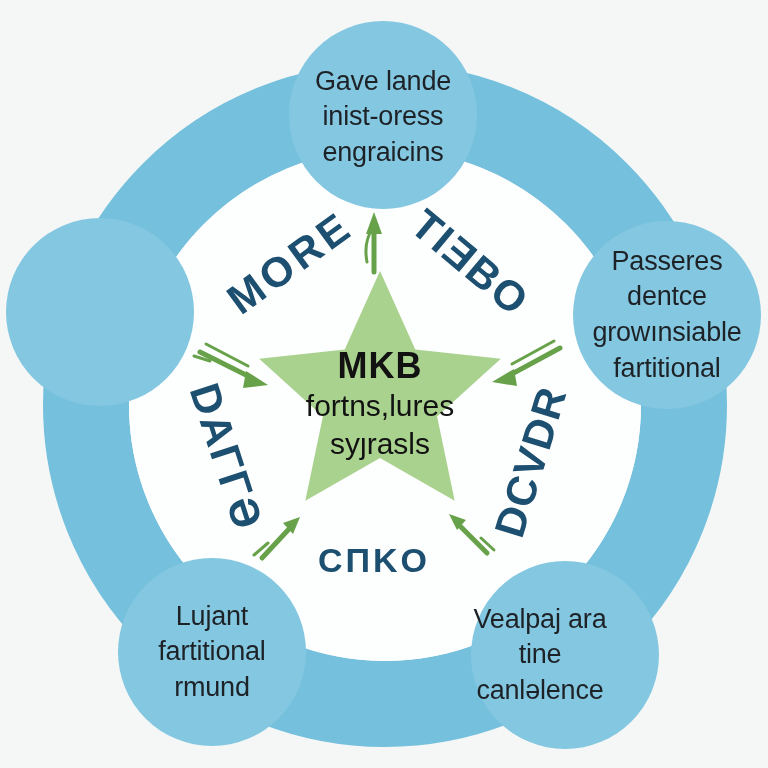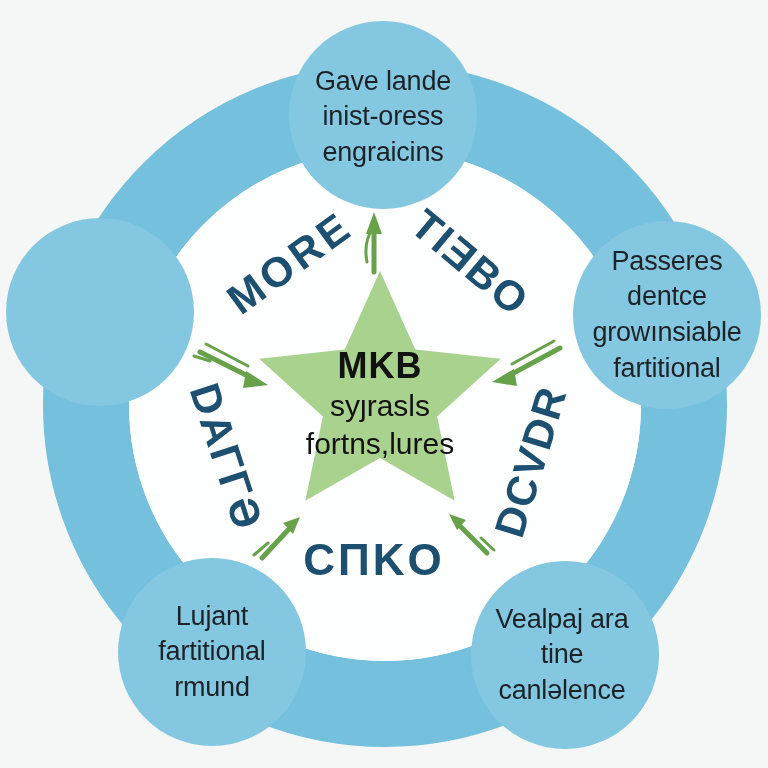--- a/index.html
+++ b/index.html
@@ -85,29 +85,29 @@
   <div class="node-text" style="left:273px;top:47px;width:220px;height:140px;">Gave lande
 inist-oress
 engraicins</div>
   <div class="node-text" style="left:560px;top:225px;width:214px;height:180px;">Passeres
 dentce
 growınsiable
 fartitional</div>
   <div class="node-text" style="left:107px;top:577px;width:210px;height:150px;">Lujant
 fartitional
 rmund</div>
-  <div class="node-text" style="left:452px;top:580px;width:220px;height:150px;">Vealpaj ara
+  <div class="node-text" style="left:430px;top:580px;width:220px;height:150px;">Vealpaj ara
 tine
 canlǝlence</div>
 
   <div class="ring-label" style="left:290px;top:263px;transform:translate(-50%,-50%) rotate(-36deg);letter-spacing:4px;">MORE</div>
   <div class="ring-label" style="left:470px;top:263px;transform:translate(-50%,-50%) rotate(40deg);letter-spacing:2px;">TIƎBO</div>
   <div class="ring-label" style="left:226px;top:457px;transform:translate(-50%,-50%) rotate(72deg);letter-spacing:2px;">DAΓΓӘ</div>
   <div class="ring-label" style="left:531px;top:462px;transform:translate(-50%,-50%) rotate(-73deg);letter-spacing:1px;">DCVDR</div>
-  <div class="ring-label" style="left:374px;top:560px;font-size:44px;letter-spacing:3px;">CΠKO</div>
+  <div class="ring-label" style="left:374px;top:560px;font-size:34px;letter-spacing:3px;">CΠKO</div>
 
   <div class="star-text">
     <div class="star-title">MKB</div>
+    <div class="star-line">fortns,lures</div>
     <div class="star-line">syȷrasls</div>
-    <div class="star-line">fortns,lures</div>
   </div>
 
 </div>
 
 </body></html>

